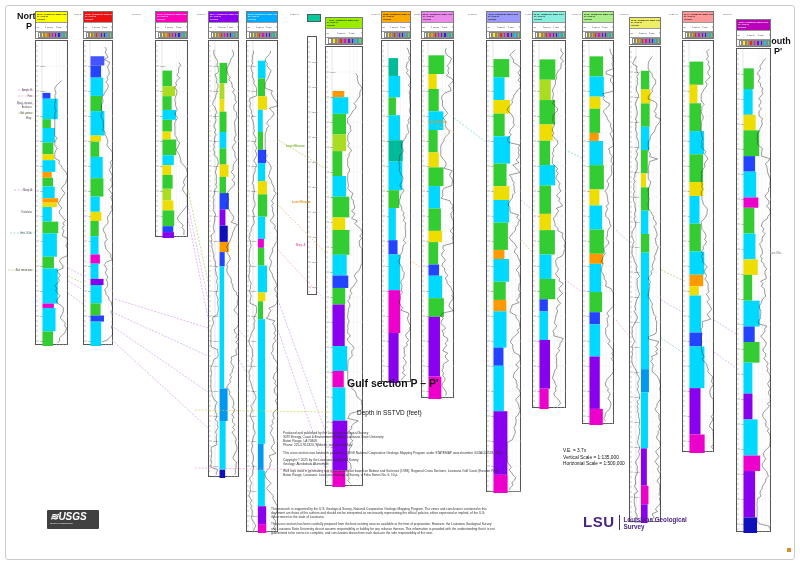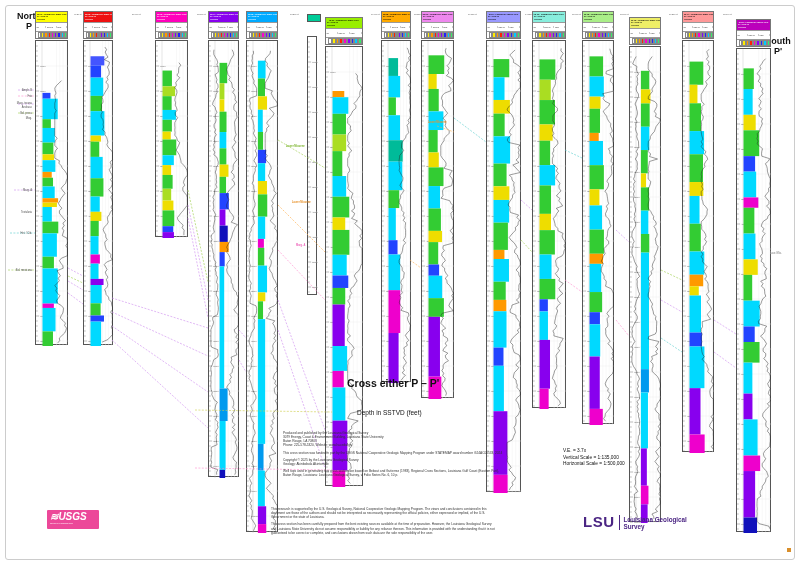--- a/index.html
+++ b/index.html
@@ -2439,21 +2439,21 @@
       <div class="abs dlabel" style="left:620px;top:12.5px;">13900 ft</div>
       <div class="abs dlabel" style="left:669px;top:12.5px;">16210 ft</div>
       <div class="abs dlabel" style="left:723px;top:12.5px;">15640 ft</div>
       <div class="abs llabel" style="left:286px;top:145px;color:#7ab32a;">Lower Miocene</div>
       <div class="abs llabel" style="left:292px;top:201px;color:#e8922a;">Lower Miocene</div>
       <div class="abs llabel" style="left:428px;top:121px;color:#e8922a;">Lower Miocene</div>
       <div class="abs llabel" style="left:296px;top:244px;color:#ee66bb;">Marg. A</div>
       <div class="abs llabel" style="left:770px;top:252px;color:#999999;">Low. Mio.</div>
     </div>
 
-  <div class="abs title" style="left:347px;top:377px;">Cross either P – P'</div>
+  <div class="abs title" style="left:347px;top:377px;">Gulf section P – P'</div>
   <div class="abs subtitle" style="left:357px;top:409px;">Depth in SSTVD (feet)</div>
 
   <div class="abs credits" style="left:283px;top:431px;">
       <div class="tline">Produced and published by the Louisiana Geological Survey</div>
       <div class="tline">3079 Energy, Coast &amp; Environment Building, Louisiana State University</div>
       <div class="tline">Baton Rouge, LA 70803</div>
       <div class="tline">Phone: 225-578-5320, Website: www.lsu.edu/lgs/</div>
       <div class="tline gap"></div>
       <div class="tline">This cross section was funded in part by the USGS National Cooperative Geologic Mapping Program under STATEMAP award number G24AC00533, 2024</div>
       <div class="tline gap"></div>
@@ -2471,21 +2471,21 @@
       <div class="tline">This cross section has been carefully prepared from the best existing sources available at the time of preparation. However, the Louisiana Geological Survey</div>
       <div class="tline">and Louisiana State University do not assume responsibility or liability for any reliance thereon. This information is provided with the understanding that it is not</div>
       <div class="tline">guaranteed to be correct or complete, and conclusions drawn from such data are the sole responsibility of the user.</div>
     </div>
   <div class="abs scaleblock" style="left:563px;top:448px;">
       <div class="tline">V.E. = 3.7x</div>
       <div class="tline">Vertical Scale = 1:135,000</div>
       <div class="tline">Horizontal Scale = 1:500,000</div>
     </div>
 
-  <div class="abs usgs" style="background: #ec4899;">
+  <div class="abs usgs" style="background: #404040;">
     <div class="main">
       <span>≋</span><span>USGS</span>
     </div>
     <div class="tag">science for a changing world</div>
   </div>
 
   <div class="abs lsu" style="color: rgb(75, 37, 131);">
     <div class="abbr">LSU</div>
     <div class="divider"></div>
     <div class="name">

